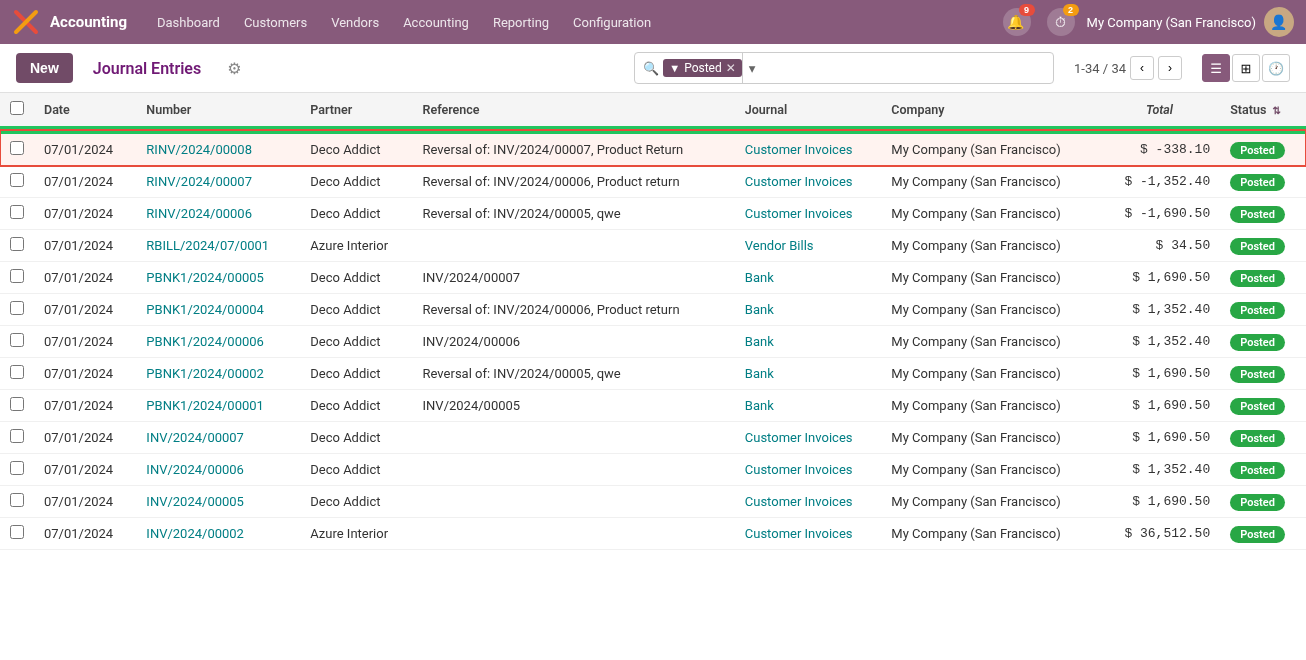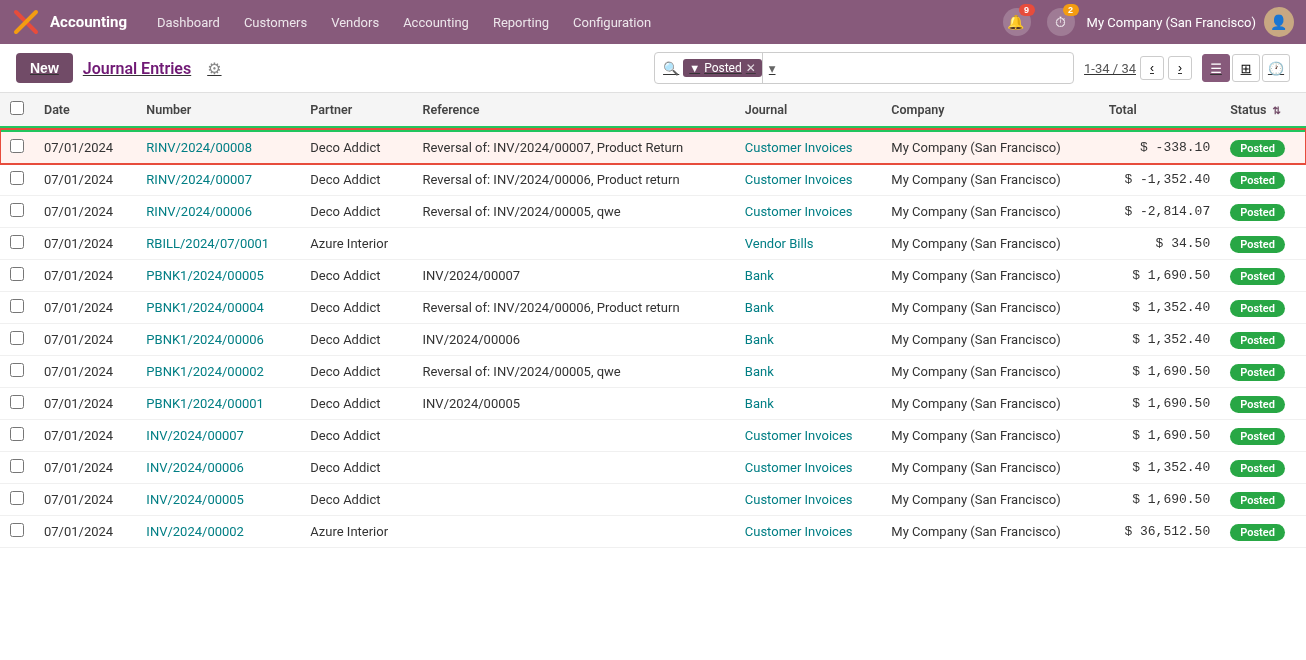--- a/index.html
+++ b/index.html
@@ -16,43 +16,43 @@
     .topnav-right { margin-left: auto; display: flex; align-items: center; gap: 8px; }
     .nav-badge-btn { position: relative; background: none; border: none; cursor: pointer; padding: 4px; }
     .nav-badge-btn .icon-circle { width: 28px; height: 28px; border-radius: 50%; background: rgba(255,255,255,0.2); display: flex; align-items: center; justify-content: center; color: #fff; font-size: 14px; }
     .badge { position: absolute; top: 0; right: 0; background: #e74c3c; color: #fff; font-size: 9px; font-weight: 700; border-radius: 8px; padding: 1px 4px; min-width: 16px; text-align: center; }
     .badge.yellow { background: #f39c12; }
     .company-name { color: #fff; font-size: 13px; }
     .avatar { width: 30px; height: 30px; border-radius: 50%; background: #c8a882; display: flex; align-items: center; justify-content: center; font-size: 14px; cursor: pointer; overflow: hidden; }
 
     
     .toolbar {
-      display: flex; align-items: center; padding: 8px 16px; gap: 10px;
-      border-bottom: 1px solid #e0e0e0; background: #fff; text-decoration: underline;
+      display: flex; align-items: center; padding: 8px 16px; gap: 20px;
+      border-bottom: 1px solid #e0e0e0; background: #fff;
     }
     .btn-new { background: #714b67; color: #fff; border: none; border-radius: 4px; padding: 7px 14px; font-size: 14px; font-weight: 600; cursor: pointer; }
     .page-title { font-size: 16px; font-weight: 600; color: #701a75; }
     .gear-btn { background: none; border: none; cursor: pointer; color: #888; font-size: 16px; padding: 2px 6px; }
     .search-area { display: flex; align-items: center; border: 1px solid #ccc; border-radius: 4px; padding: 0 8px; height: 32px; flex: 1; max-width: 420px; margin-left: auto; }
     .search-area input { border: none; outline: none; font-size: 13px; flex: 1; min-width: 80px; }
     .filter-tag { display: flex; align-items: center; background: #714b67; color: #fff; border-radius: 3px; padding: 2px 6px; font-size: 12px; gap: 4px; white-space: nowrap; }
     .filter-tag .x { cursor: pointer; opacity: 0.8; }
     .dropdown-arrow { background: none; border: none; border-left: 1px solid #ccc; cursor: pointer; padding: 0 6px; color: #666; height: 100%; }
     .pagination { display: flex; align-items: center; gap: 4px; white-space: nowrap; font-size: 13px; color: #555; }
     .pag-btn { background: none; border: 1px solid #ccc; border-radius: 3px; width: 24px; height: 24px; cursor: pointer; display: flex; align-items: center; justify-content: center; font-size: 12px; }
     .view-btns { display: flex; gap: 2px; }
     .view-btn { background: none; border: 1px solid #ccc; border-radius: 3px; width: 28px; height: 28px; cursor: pointer; display: flex; align-items: center; justify-content: center; font-size: 13px; }
     .view-btn.active { background: #875a7b; color: #fff; border-color: #875a7b; }
 
     
     .table-wrap { overflow: auto; height: calc(660px - 44px - 50px); }
     table { width: 100%; border-collapse: collapse; }
-    thead tr { background: #f5f5f5; border-bottom: 6px solid #22c55e; }
+    thead tr { background: #f5f5f5; border-bottom: 8px solid #22c55e; }
     th { padding: 8px 10px; text-align: left; font-weight: 600; font-size: 12.5px; color: #444; white-space: nowrap; cursor: pointer; user-select: none; }
-    th.right { text-align: left; }
+    th.right { text-align: center; font-style: italic; }
     td { padding: 7px 10px; border-bottom: 1px solid #f0f0f0; font-size: 13px; color: #333; white-space: nowrap; }
     td.right { text-align: right; font-family: Liberation Mono, monospace; }
     tr.highlighted td { background: #fff3f0; }
     tr.highlighted { outline: 2px solid #e74c3c; outline-offset: -1px; }
     .checkbox-cell { width: 28px; }
     input[type="checkbox"] { width: 14px; height: 14px; cursor: pointer; }
     .link { color: #017e84; cursor: pointer; }
     .badge-posted { background: #28a745; color: #fff; border-radius: 10px; padding: 2px 10px; font-size: 11px; font-weight: 600; }
     .sort-icon { font-size: 10px; color: #aaa; margin-left: 3px; }
     .th-sort-active { color: #714b67; }
@@ -180,21 +180,21 @@
         <tr>
     <td class="checkbox-cell">
       <input type="checkbox" style="">
     </td>
     <td>07/01/2024</td>
     <td><span class="link">RINV/2024/00006</span></td>
     <td>Deco Addict</td>
     <td>Reversal of: INV/2024/00005, qwe</td>
     <td><span class="link">Customer Invoices</span></td>
     <td>My Company (San Francisco)</td>
-    <td class="right">$ -2,814.07</td>
+    <td class="right">$ -1,690.50</td>
     <td><span class="badge-posted">Posted</span></td>
   </tr>
         <tr>
     <td class="checkbox-cell">
       <input type="checkbox" style="">
     </td>
     <td>07/01/2024</td>
     <td><span class="link">RBILL/2024/07/0001</span></td>
     <td>Azure Interior</td>
     <td></td>

